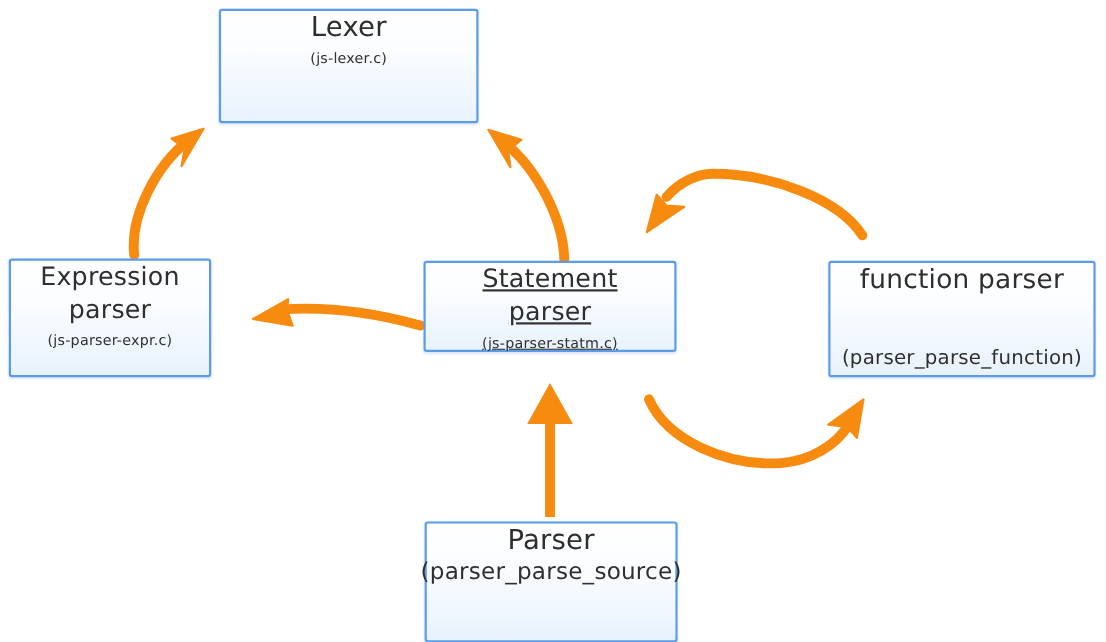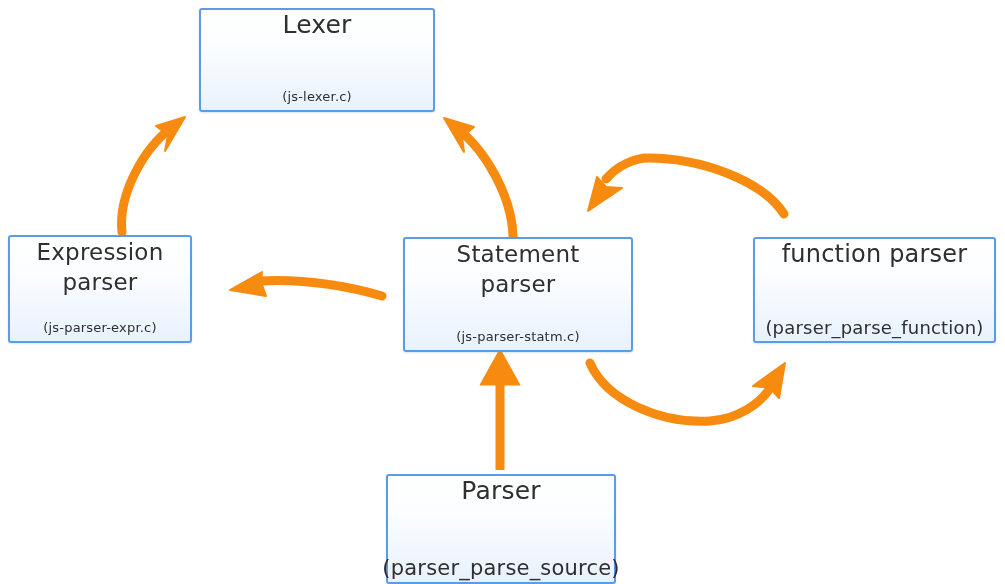--- a/index.html
+++ b/index.html
@@ -28,40 +28,40 @@
   .node-box {
     position: absolute;
     box-sizing: border-box;
     border: 2px solid #5b9be8;
     border-radius: 3px;
     background: linear-gradient(to bottom, #ffffff 0%, #fbfdff 35%, #e8f2fd 100%);
     box-shadow: 0 1px 2px rgba(90,140,200,0.22);
     display: flex;
     flex-direction: column;
     align-items: center;
-    justify-content: space-between;
+    justify-content: flex-start;
     text-align: center;
     color: #333333;
     letter-spacing: 0.2px;
   }
   .node-title {
     font-size: 23px;
     line-height: 30px;
     color: #2f2f2f;
     white-space: pre-line;
   }
   .node-sub {
     font-size: 13px;
     line-height: 27px;
     color: #2f2f2f;
     white-space: nowrap;
   }
   #box-lexer      { left: 199px; top: 8px;   width: 236px; height: 104px; }
   #box-expression { left: 8px;   top: 235px; width: 184px; height: 108px; }
-  #box-statement  { left: 403px; top: 237px; width: 230px; height: 115px; }
+  #box-statement  { left: 385px; top: 237px; width: 230px; height: 83px; text-decoration: underline; }
   #box-function   { left: 753px; top: 237px; width: 243px; height: 106px; }
   #box-parser     { left: 386px; top: 474px; width: 230px; height: 110px; }
   #box-function .node-title { font-size: 24px; }
   #box-function .node-sub   { font-size: 18px; margin-top: 43px; }
   #box-parser .node-title   { font-size: 25px; }
   #box-parser .node-sub     { font-size: 21px; }
   #box-lexer .node-title    { font-size: 25px; }
 </style>
 </head>
 <body>

